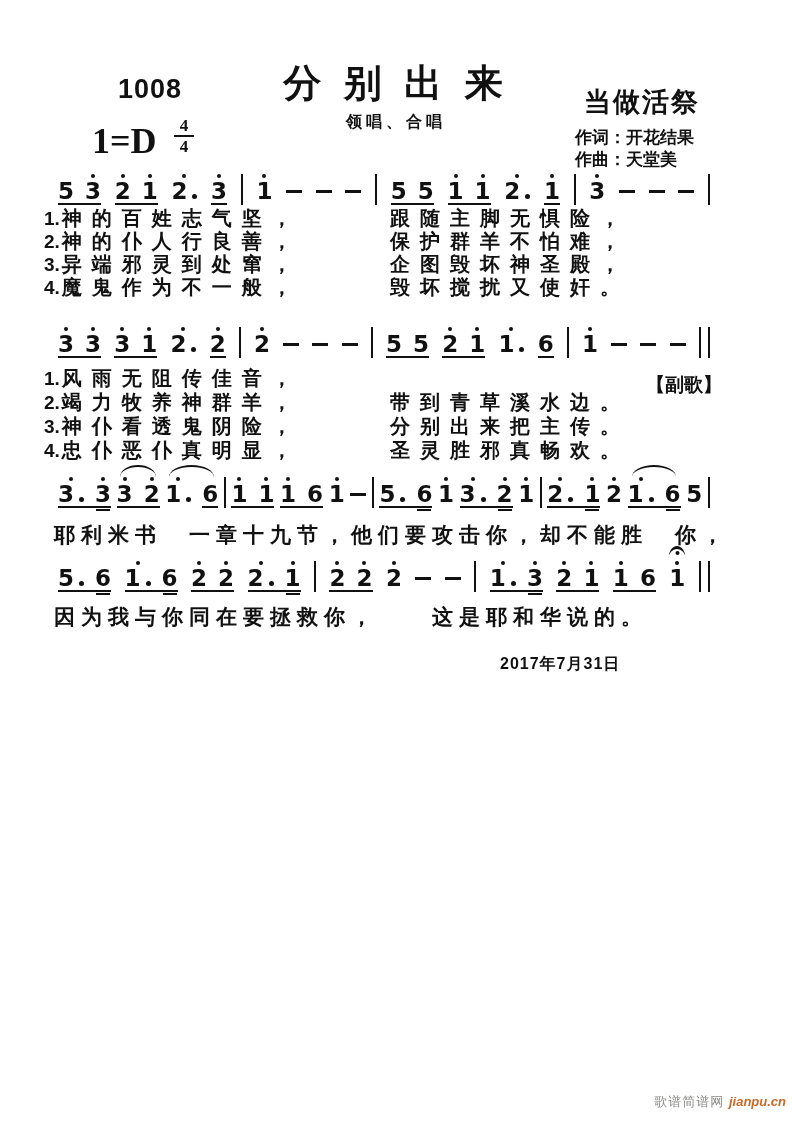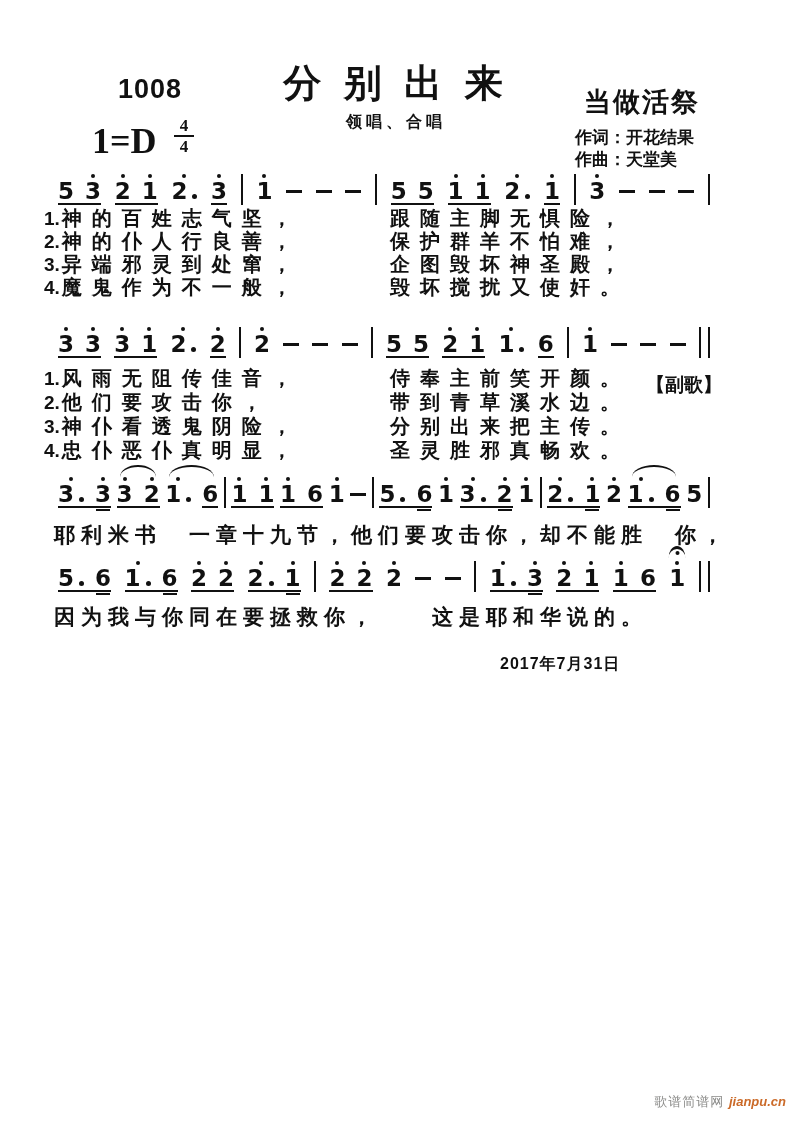--- a/index.html
+++ b/index.html
@@ -702,22 +702,22 @@
       <span class="endbar"></span>
     </div>
 
   <div id="vg1">
       <div class="vline" style="top: 207px;"><span class="vnum">1.</span><span>神的百姓志气坚，</span><span class="vright">跟随主脚无惧险，</span></div>
       <div class="vline" style="top: 230px;"><span class="vnum">2.</span><span>神的仆人行良善，</span><span class="vright">保护群羊不怕难，</span></div>
       <div class="vline" style="top: 253px;"><span class="vnum">3.</span><span>异端邪灵到处窜，</span><span class="vright">企图毁坏神圣殿，</span></div>
       <div class="vline" style="top: 276px;"><span class="vnum">4.</span><span>魔鬼作为不一般，</span><span class="vright">毁坏搅扰又使奸。</span></div>
     </div>
   <div id="vg2">
-      <div class="vline" style="top: 367px;"><span class="vnum">1.</span><span>风雨无阻传佳音，</span><span class="vright">侍奉主前笑开颜。</span></div>
-      <div class="vline" style="top: 391px;"><span class="vnum">2.</span><span>他们要攻击你，</span><span class="vright">带到青草溪水边。</span></div>
+      <div class="vline" style="top: 367px;"><span class="vnum">1.</span><span>风雨无阻传佳音，</span></div>
+      <div class="vline" style="top: 391px;"><span class="vnum">2.</span><span>竭力牧养神群羊，</span><span class="vright">带到青草溪水边。</span></div>
       <div class="vline" style="top: 415px;"><span class="vnum">3.</span><span>神仆看透鬼阴险，</span><span class="vright">分别出来把主传。</span></div>
       <div class="vline" style="top: 439px;"><span class="vnum">4.</span><span>忠仆恶仆真明显，</span><span class="vright">圣灵胜邪真畅欢。</span></div>
     </div>
   <div class="abs chorus-label">【副歌】</div>
 
   <div class="cline" style="top:521px">耶利米书　一章十九节，他们要攻击你，却不能胜　你，</div>
   <div class="cline" style="top:603px">因为我与你同在要拯救你，　　这是耶和华说的。</div>
 
   <div class="abs date">2017年7月31日</div>
   <div class="abs watermark">

